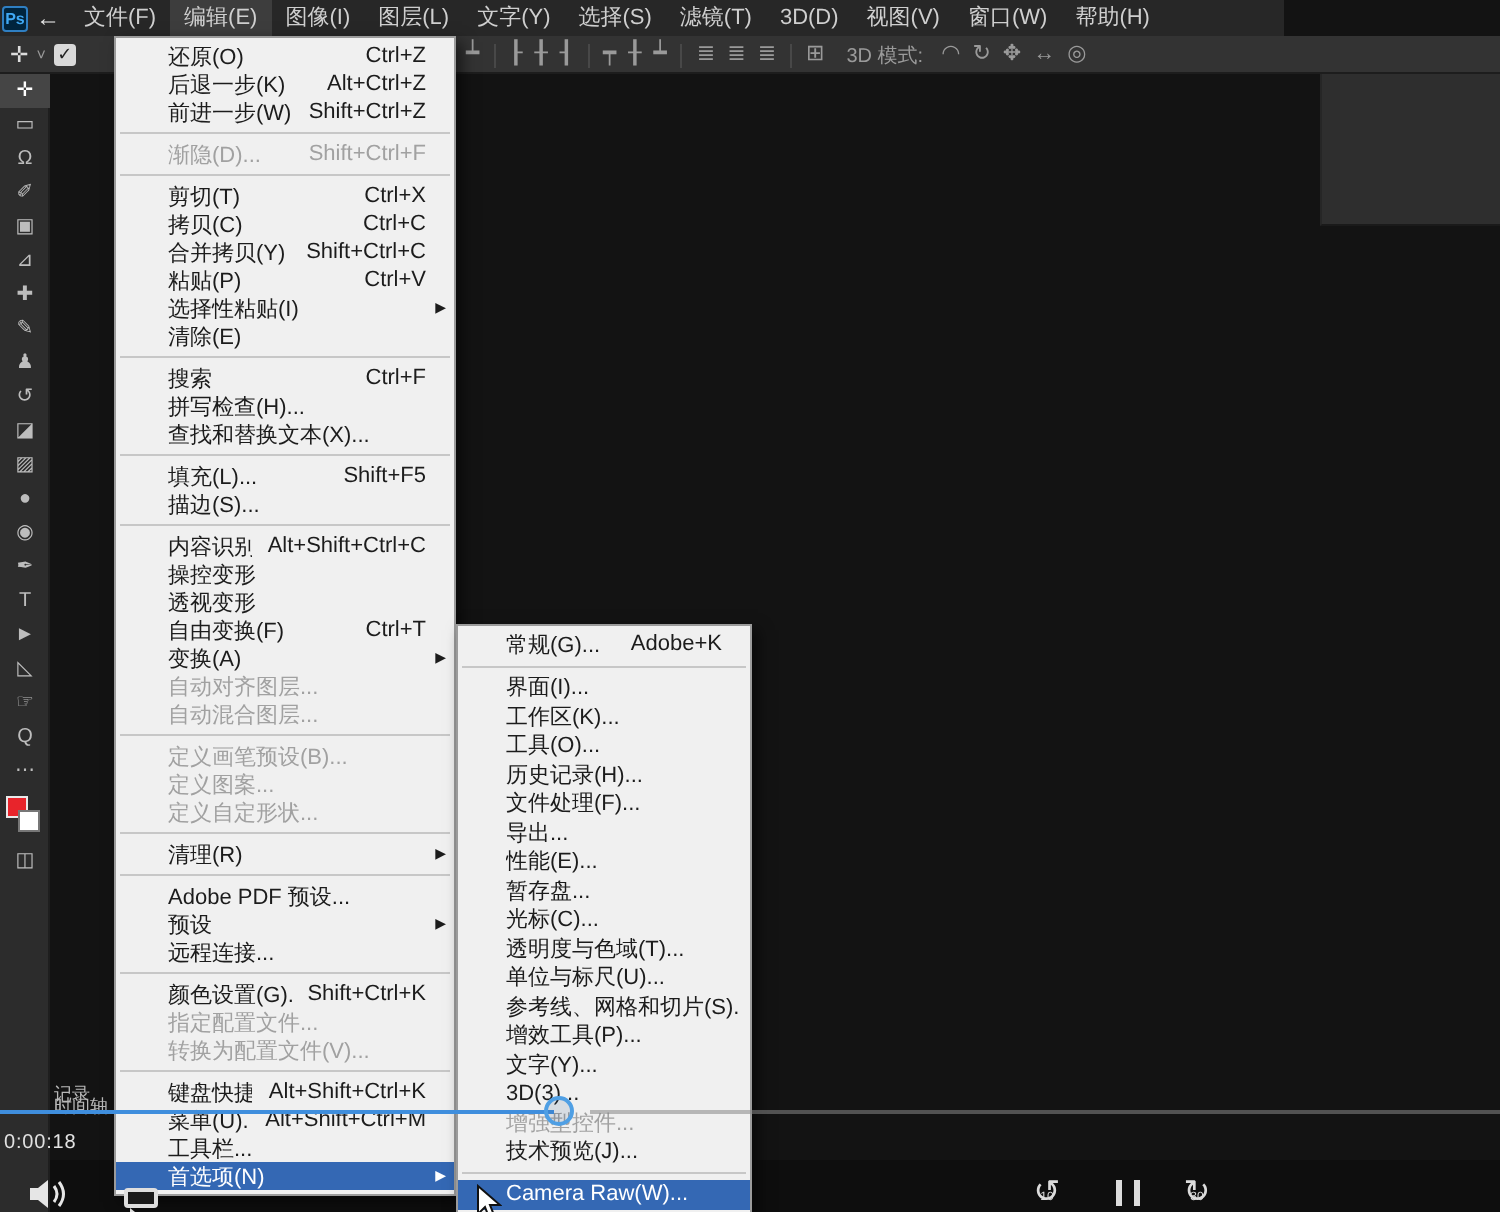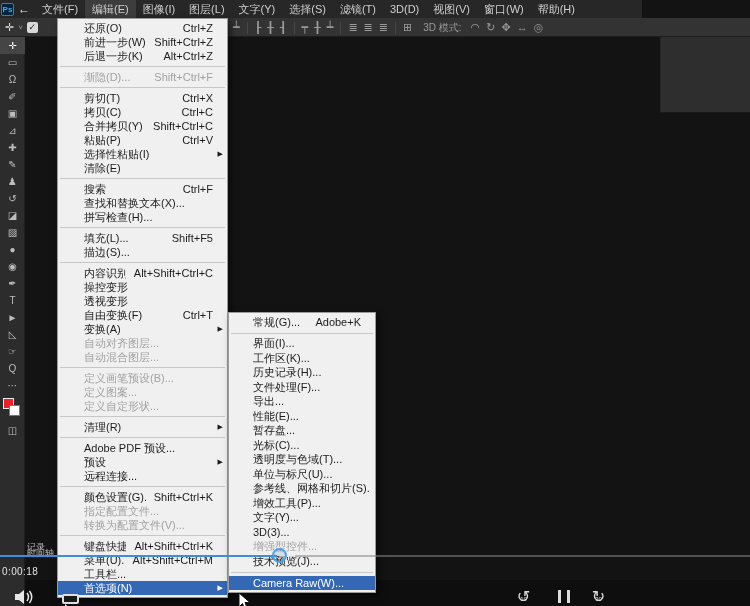--- a/index.html
+++ b/index.html
@@ -189,27 +189,27 @@
 
 <div class="tl-frag" style="left:27px;top:519px;margin-top:28px;">时间轴</div>
 <div class="tl-frag" style="left:27px;top:541px;">记录</div>
 
 <div id="edit-menu" class="menu">
     <div class="mi">
       <span class="lbl">还原(O)</span>
       <span class="sc">Ctrl+Z</span>
     </div>
     <div class="mi">
+      <span class="lbl">后退一步(K)</span>
+      <span class="sc">Alt+Ctrl+Z</span>
+    </div>
+    <div class="mi">
       <span class="lbl">前进一步(W)</span>
       <span class="sc">Shift+Ctrl+Z</span>
     </div>
-    <div class="mi">
-      <span class="lbl">后退一步(K)</span>
-      <span class="sc">Alt+Ctrl+Z</span>
-    </div>
     <div class="sep"></div>
     <div class="mi disabled">
       <span class="lbl">渐隐(D)...</span>
       <span class="sc">Shift+Ctrl+F</span>
     </div>
     <div class="sep"></div>
     <div class="mi">
       <span class="lbl">剪切(T)</span>
       <span class="sc">Ctrl+X</span>
     </div>
@@ -231,24 +231,24 @@
     </div>
     <div class="mi">
       <span class="lbl">清除(E)</span>
     </div>
     <div class="sep"></div>
     <div class="mi">
       <span class="lbl">搜索</span>
       <span class="sc">Ctrl+F</span>
     </div>
     <div class="mi">
+      <span class="lbl">拼写检查(H)...</span>
+    </div>
+    <div class="mi">
       <span class="lbl">查找和替换文本(X)...</span>
-    </div>
-    <div class="mi">
-      <span class="lbl">拼写检查(H)...</span>
     </div>
     <div class="sep"></div>
     <div class="mi">
       <span class="lbl">填充(L)...</span>
       <span class="sc">Shift+F5</span>
     </div>
     <div class="mi">
       <span class="lbl">描边(S)...</span>
     </div>
     <div class="sep"></div>
@@ -335,20 +335,23 @@
     <div class="mi">
       <span class="lbl">常规(G)...</span>
       <span class="sc">Adobe+K</span>
     </div>
     <div class="sep"></div>
     <div class="mi">
       <span class="lbl">界面(I)...</span>
     </div>
     <div class="mi">
       <span class="lbl">工作区(K)...</span>
+    </div>
+    <div class="mi">
+      <span class="lbl">工具(O)...</span>
     </div>
     <div class="mi">
       <span class="lbl">历史记录(H)...</span>
     </div>
     <div class="mi">
       <span class="lbl">文件处理(F)...</span>
     </div>
     <div class="mi">
       <span class="lbl">导出...</span>
     </div>

